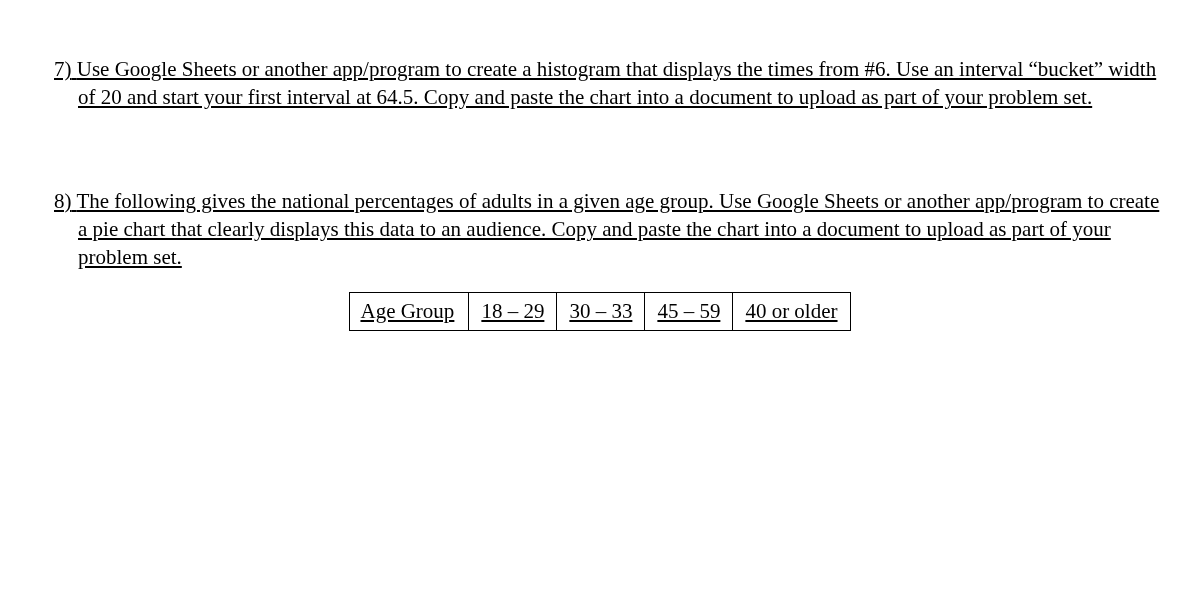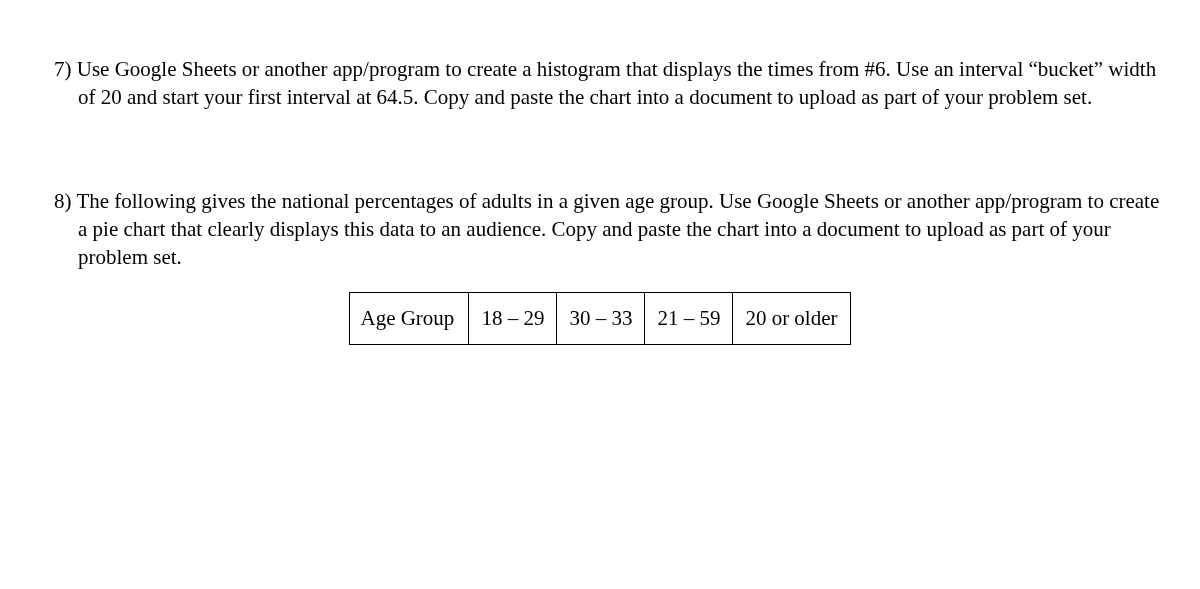--- a/index.html
+++ b/index.html
@@ -11,32 +11,33 @@
       font-family: "Times New Roman", Times, serif;
       font-size: 21px;
       color: #000;
       background: #fff;
       padding: 55px 30px 30px 30px;
       width: 1200px;
       line-height: 1.35;
     }
     .question {
       margin-bottom: 75px;
+      text-decoration: underline;
     }
     .question-text {
       text-indent: -24px;
       padding-left: 48px;
     }
     .data-table {
       border-collapse: collapse;
       margin: 20px auto 0 auto;
     }
     .data-table td {
       border: 1px solid #000;
-      padding: 11px 12px;
+      padding: 4px 12px;
       font-size: 21px;
       line-height: 1.4;
     }
     .data-table td.row-label {
       text-align: left;
       padding: 0 14px 0 10px;
       margin-top: 30px;
     }
   </style>
 </head>
@@ -54,18 +55,18 @@
     <span>8)</span>
     <span>The following gives the national percentages of adults in a given age group.  Use Google Sheets or another app/program to create a pie chart that clearly displays this data to an audience. Copy and paste the chart into a document to upload as part of your problem set.</span>
   </p>
 
   <table class="data-table">
     <tbody>
         <tr>
       <td class="row-label">Age Group</td>
       <td>18 – 29</td>
       <td>30 – 33</td>
-      <td>21 – 59</td>
-      <td>20 or older</td>
+      <td>45 – 59</td>
+      <td>40 or older</td>
     </tr>
   </tbody>
     </table>
 </div>
 
 </body></html>

